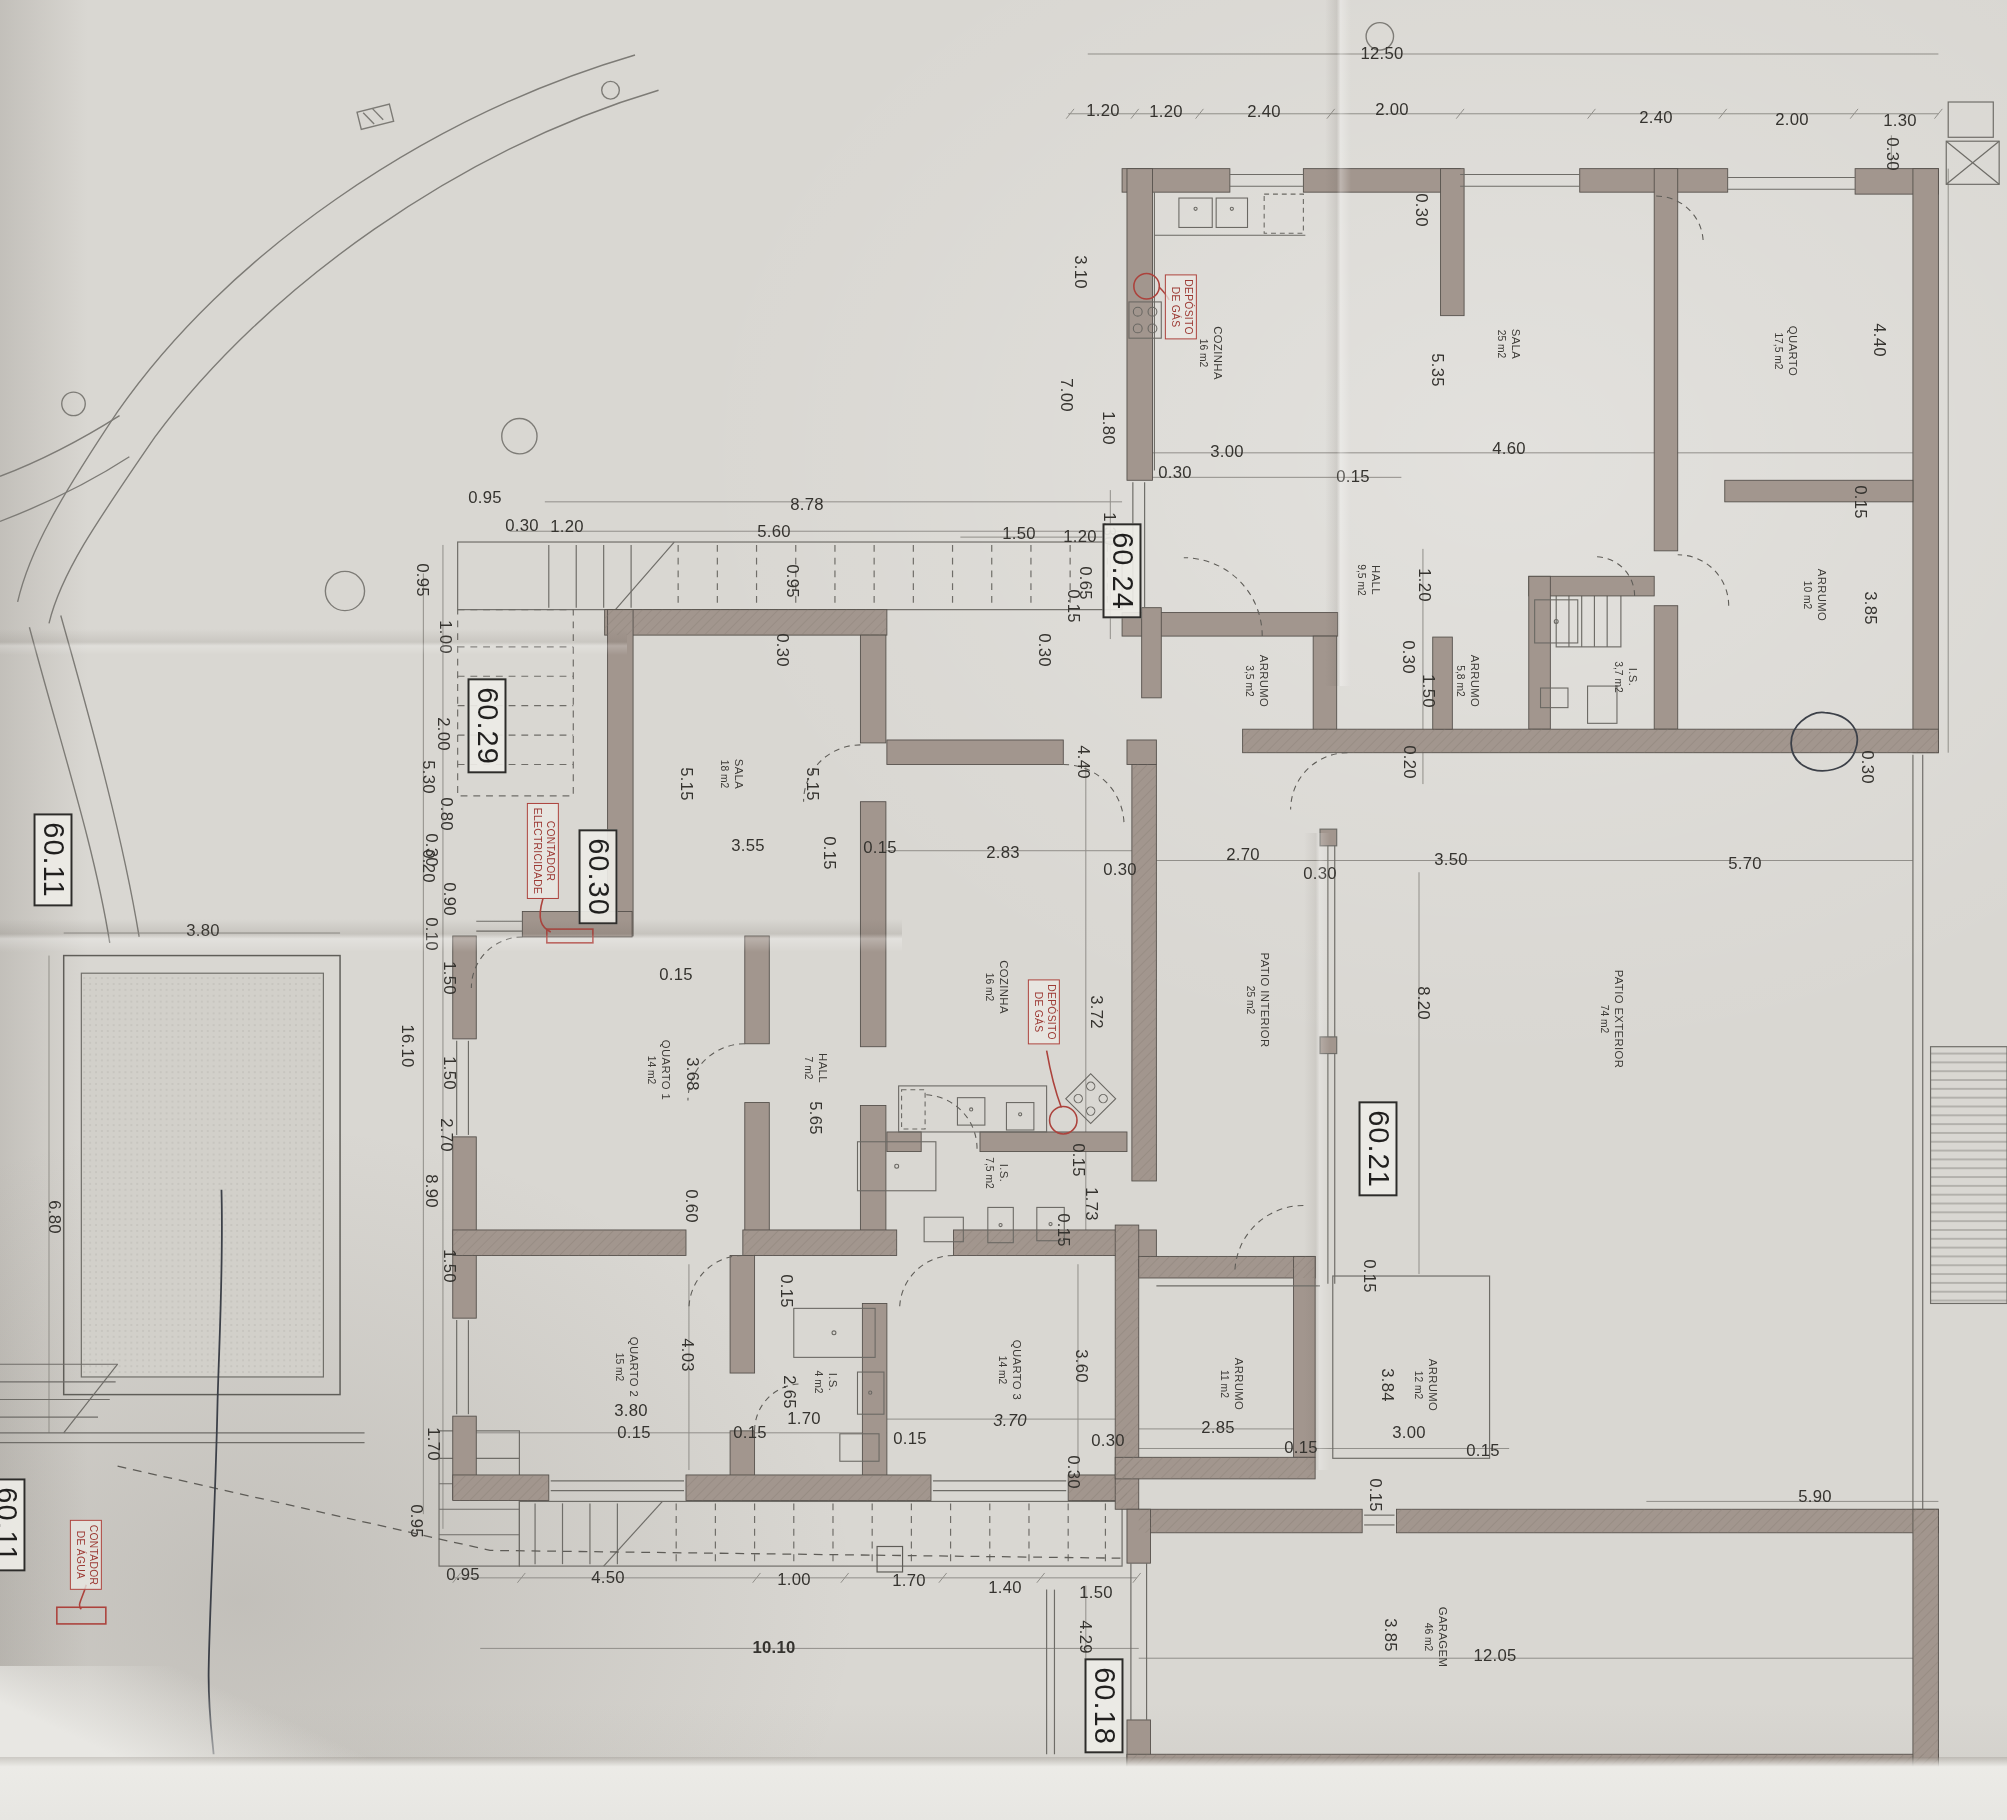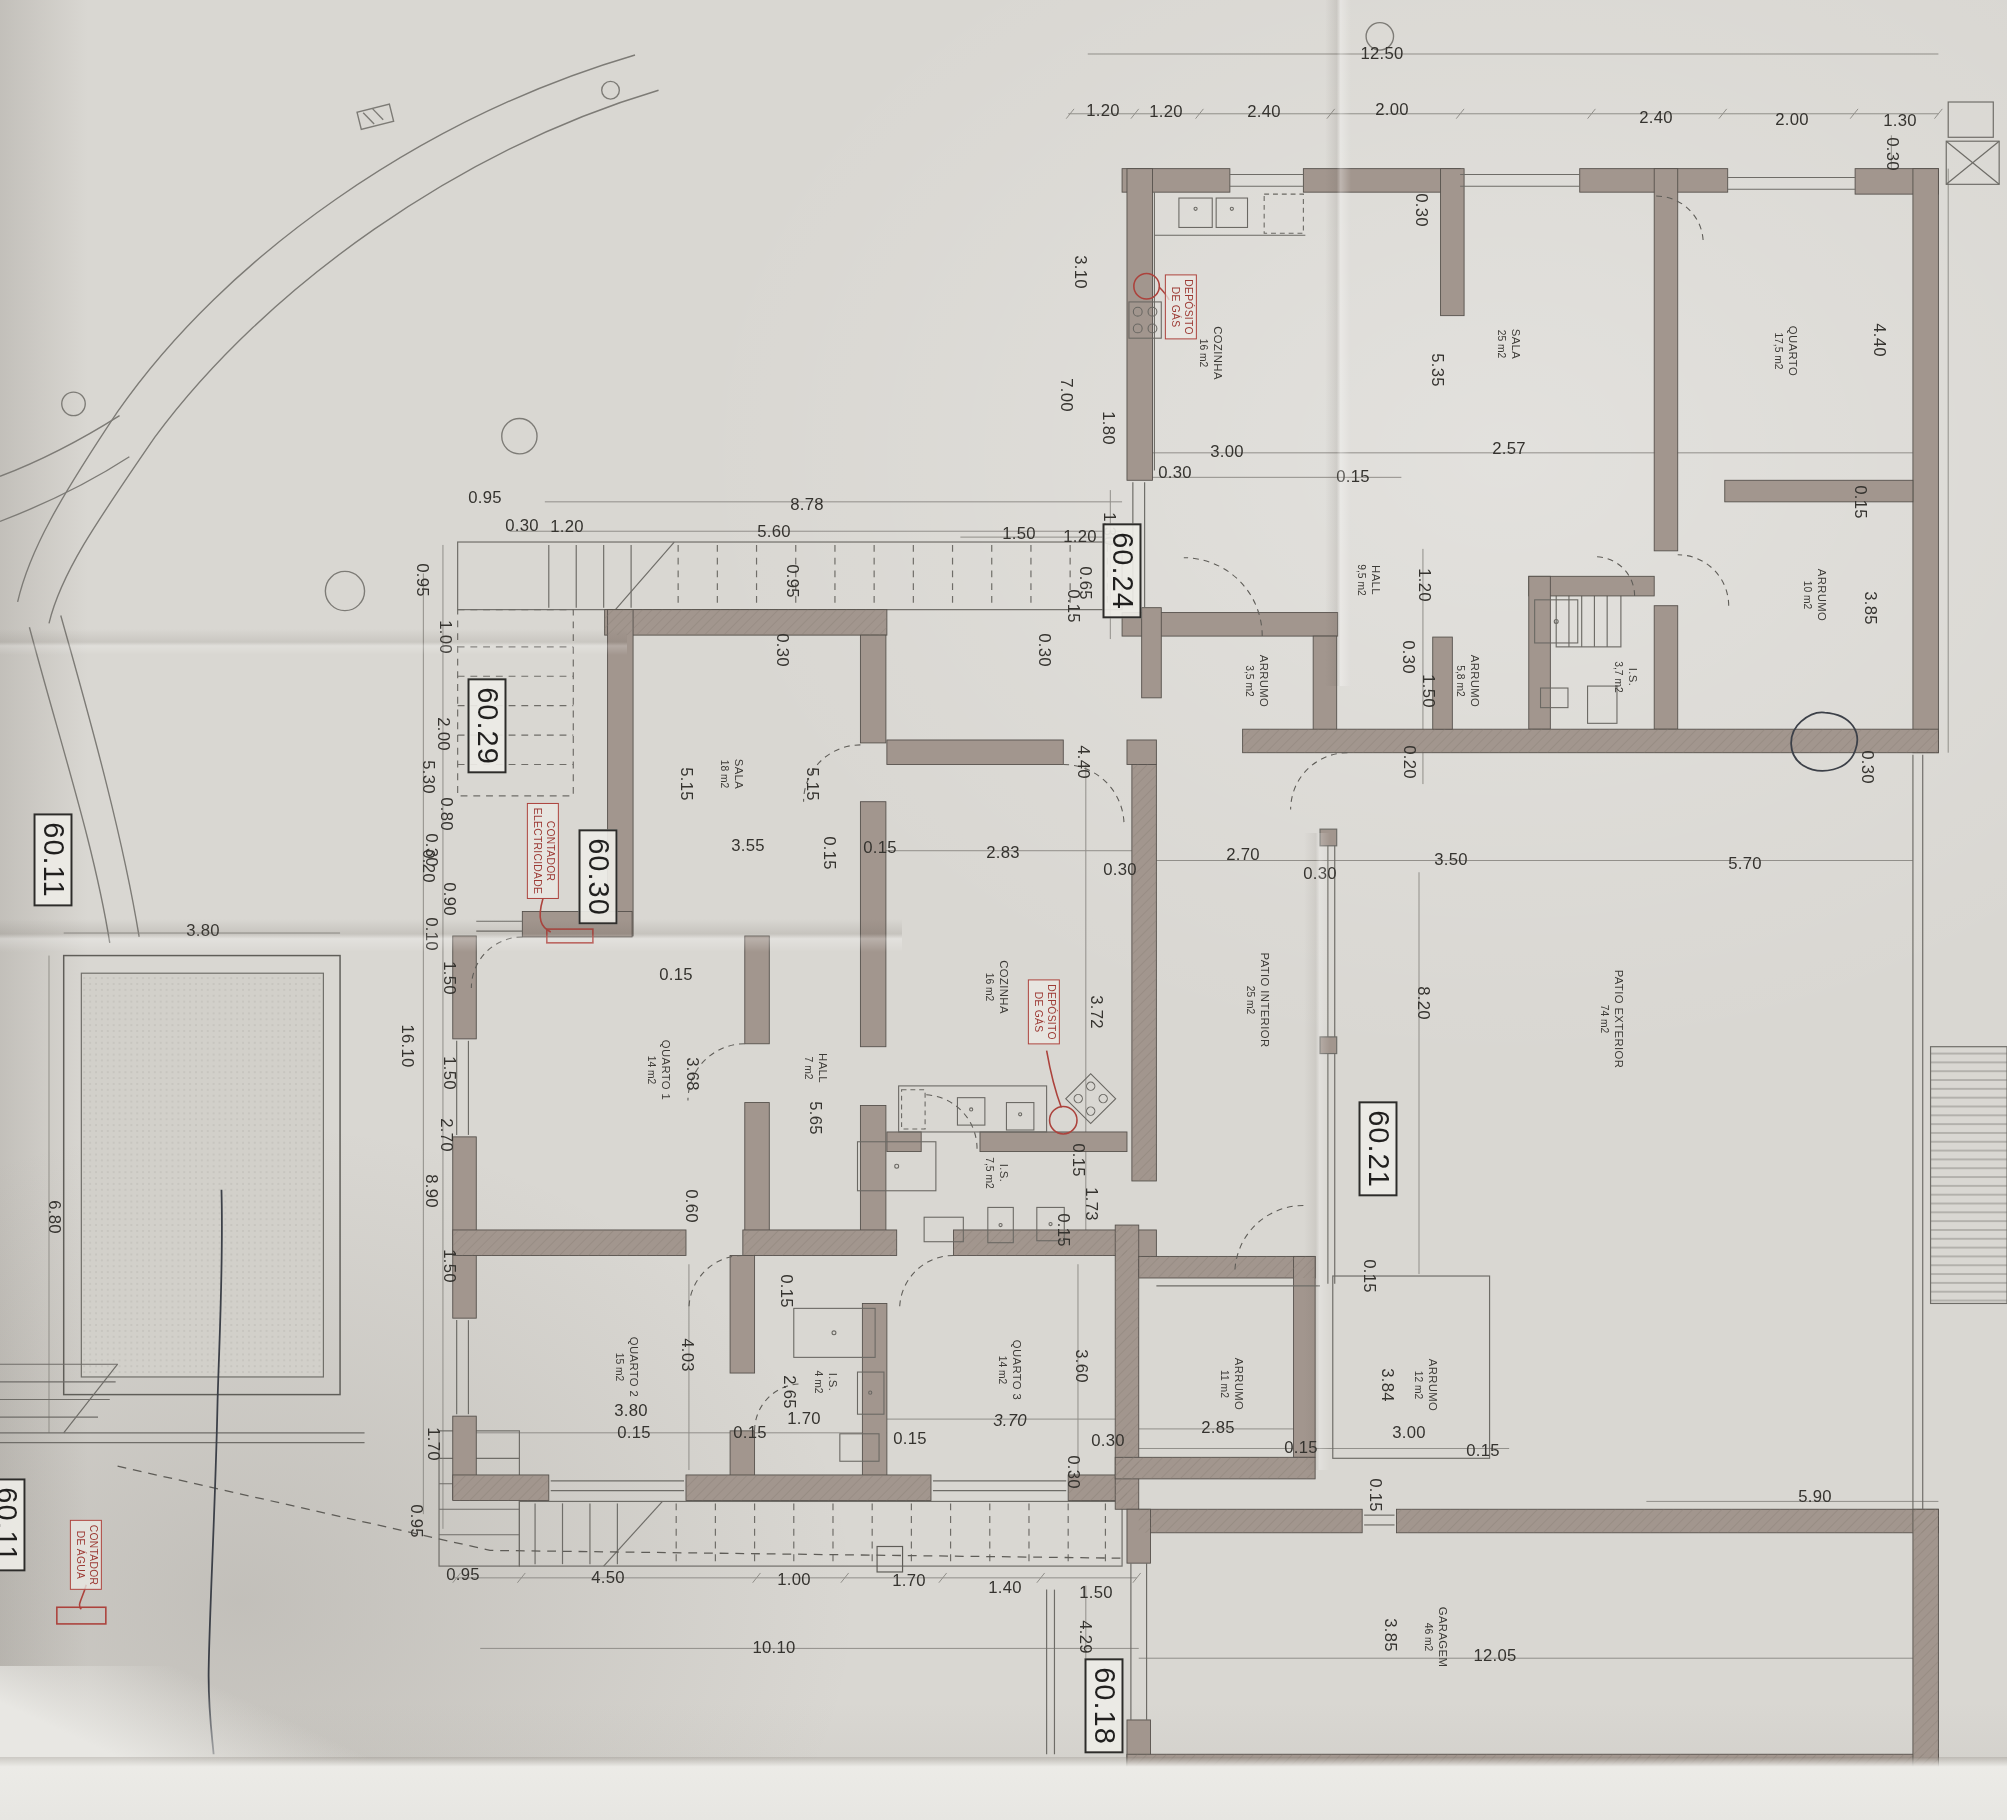--- a/index.html
+++ b/index.html
@@ -414,21 +414,21 @@
 <div id="labels">
       <span class="lbl" style="left: 1382px; top: 54px;">12.50</span>
       <span class="lbl" style="left: 1103px; top: 111px;">1.20</span>
       <span class="lbl" style="left: 1166px; top: 112px;">1.20</span>
       <span class="lbl" style="left: 1264px; top: 112px;">2.40</span>
       <span class="lbl" style="left: 1392px; top: 110px;">2.00</span>
       <span class="lbl" style="left: 1656px; top: 118px;">2.40</span>
       <span class="lbl" style="left: 1792px; top: 120px;">2.00</span>
       <span class="lbl" style="left: 1900px; top: 121px;">1.30</span>
       <span class="lbl" style="left: 1227px; top: 452px;">3.00</span>
-      <span class="lbl" style="left: 1509px; top: 449px;">2.57</span>
+      <span class="lbl" style="left: 1509px; top: 449px;">4.60</span>
       <span class="lbl" style="left: 1175px; top: 473px;">0.30</span>
       <span class="lbl" style="left: 1353px; top: 477px;">0.15</span>
       <span class="lbl" style="left: 1019px; top: 534px;">1.50</span>
       <span class="lbl" style="left: 1080px; top: 537px;">1.20</span>
       <span class="lbl" style="left: 485px; top: 498px;">0.95</span>
       <span class="lbl" style="left: 807px; top: 505px;">8.78</span>
       <span class="lbl" style="left: 522px; top: 526px;">0.30</span>
       <span class="lbl" style="left: 567px; top: 527px;">1.20</span>
       <span class="lbl" style="left: 774px; top: 532px;">5.60</span>
       <span class="lbl" style="left: 748px; top: 846px;">3.55</span>
@@ -451,21 +451,21 @@
       <span class="lbl" style="left: 1301px; top: 1448px;">0.15</span>
       <span class="lbl" style="left: 1409px; top: 1433px;">3.00</span>
       <span class="lbl" style="left: 1483px; top: 1451px;">0.15</span>
       <span class="lbl" style="left: 1108px; top: 1441px;">0.30</span>
       <span class="lbl" style="left: 463px; top: 1575px;">0.95</span>
       <span class="lbl" style="left: 608px; top: 1578px;">4.50</span>
       <span class="lbl" style="left: 794px; top: 1580px;">1.00</span>
       <span class="lbl" style="left: 909px; top: 1581px;">1.70</span>
       <span class="lbl" style="left: 1005px; top: 1588px;">1.40</span>
       <span class="lbl" style="left: 1096px; top: 1593px;">1.50</span>
-      <span class="lbl" style="left: 774px; top: 1648px;">10.10</span>
+      <span class="lbl" style="left: 774px; top: 1648px; font-weight: bold;">10.10</span>
       <span class="lbl" style="left: 1495px; top: 1656px;">12.05</span>
       <span class="lbl" style="left: 1815px; top: 1497px;">5.90</span>
       <span class="lbl v" style="left: 1892px; top: 154px;">0.30</span>
       <span class="lbl v" style="left: 1080px; top: 272px;">3.10</span>
       <span class="lbl v" style="left: 1066px; top: 395px;">7.00</span>
       <span class="lbl v" style="left: 1108px; top: 428px;">1.80</span>
       <span class="lbl v" style="left: 1421px; top: 210px;">0.30</span>
       <span class="lbl v" style="left: 1437px; top: 370px;">5.35</span>
       <span class="lbl v" style="left: 1879px; top: 340px;">4.40</span>
       <span class="lbl v" style="left: 1860px; top: 502px;">0.15</span>

